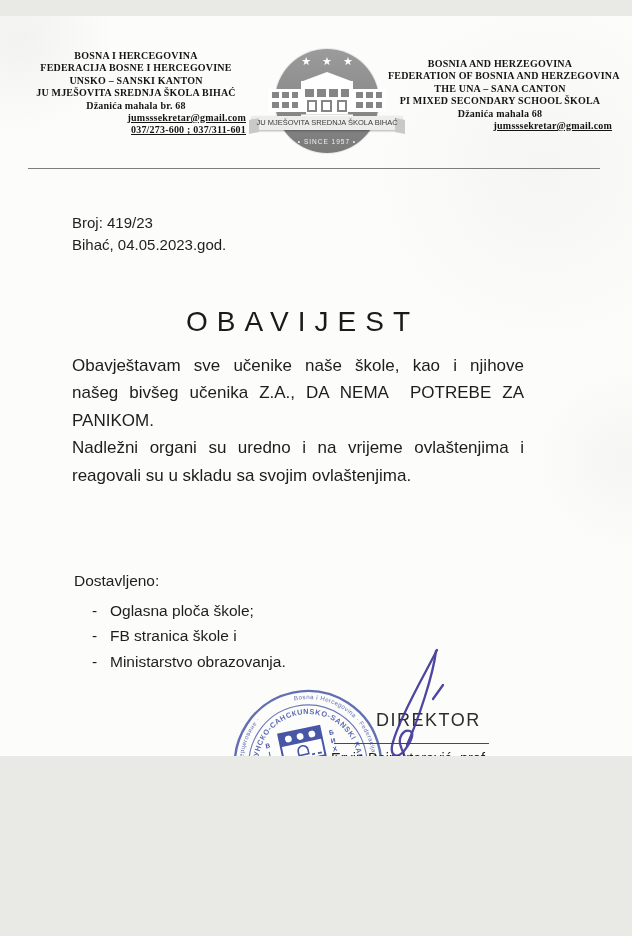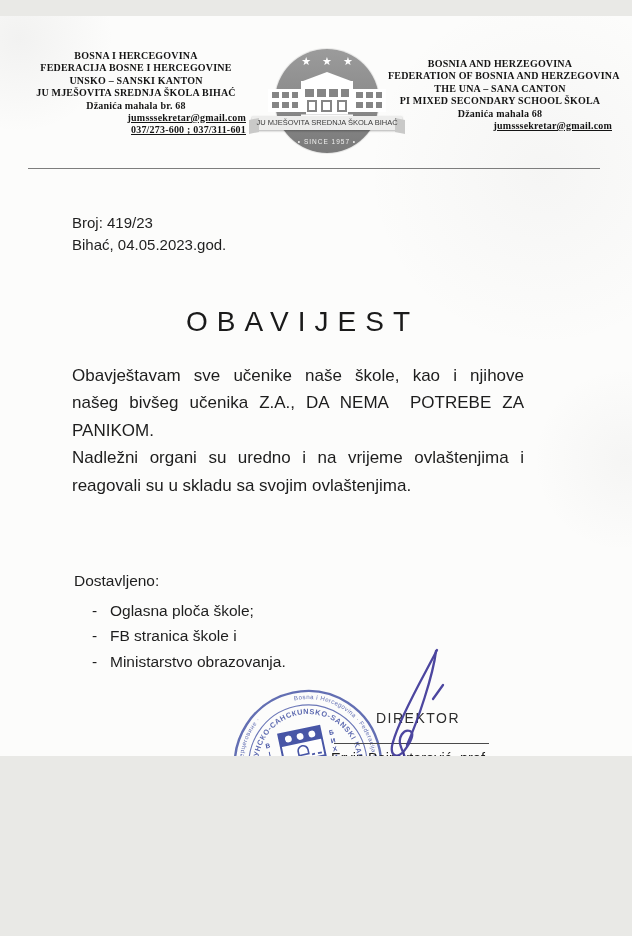--- a/index.html
+++ b/index.html
@@ -38,42 +38,42 @@
   .divider{position:absolute;left:28px;top:152px;width:572px;border-top:1px solid #7d7d7d;}
 
   
   .ref{position:absolute;left:72px;top:196px;font-size:15px;line-height:21.5px;color:#1f1f1f;}
 
   
   .title{position:absolute;left:72px;top:290px;width:452px;margin:0;text-align:center;
          font-size:28px;font-weight:normal;letter-spacing:9px;text-indent:9px;color:#1a1a1a;}
 
   
-  .bodytext{position:absolute;left:72px;top:346px;width:452px;font-size:17px;
+  .bodytext{position:absolute;left:72px;top:336px;width:452px;font-size:17px;
             line-height:27.4px;color:#1d1d1d;}
   .line.just{text-align:justify;text-align-last:justify;}
   .line.left{text-align:left;}
 
   
   .dist{position:absolute;left:74px;top:556px;color:#1e1e1e;}
   .dist-label{font-size:15.5px;margin-bottom:8px;}
   .dist-item{display:flex;font-size:15.5px;line-height:25.3px;}
   .dist-dash{width:12px;margin-left:18px;}
   .dist-text{margin-left:6px;}
 
   
   .stamp{position:absolute;left:228px;top:668px;width:160px;height:160px;
          transform:rotate(-12deg);opacity:.93;z-index:1;}
   .stamp-vert{position:absolute;writing-mode:vertical-lr;text-orientation:upright;
               font-size:6.5px;letter-spacing:1.5px;color:#3b4aa0;font-weight:bold;}
   .stamp-vert.vl{left:41px;top:50px;}
   .stamp-vert.vr{left:106px;top:50px;}
 
   
-  .director{position:absolute;left:376px;top:694px;font-size:14px;letter-spacing:1.5px;
+  .director{position:absolute;left:376px;top:694px;font-size:18px;letter-spacing:1.5px;
             color:#2d2d2d;z-index:2;}
   .sig-line{position:absolute;left:334px;top:727px;width:155px;border-top:1.5px solid #4a4a4a;z-index:2;}
   .sig-name{position:absolute;left:331px;top:734px;font-size:14.5px;color:#1d1d1d;z-index:2;}
   .signature-svg{position:absolute;left:330px;top:616px;z-index:3;}
 </style>
 </head>
 <body>
 
 <div class="page">
 

